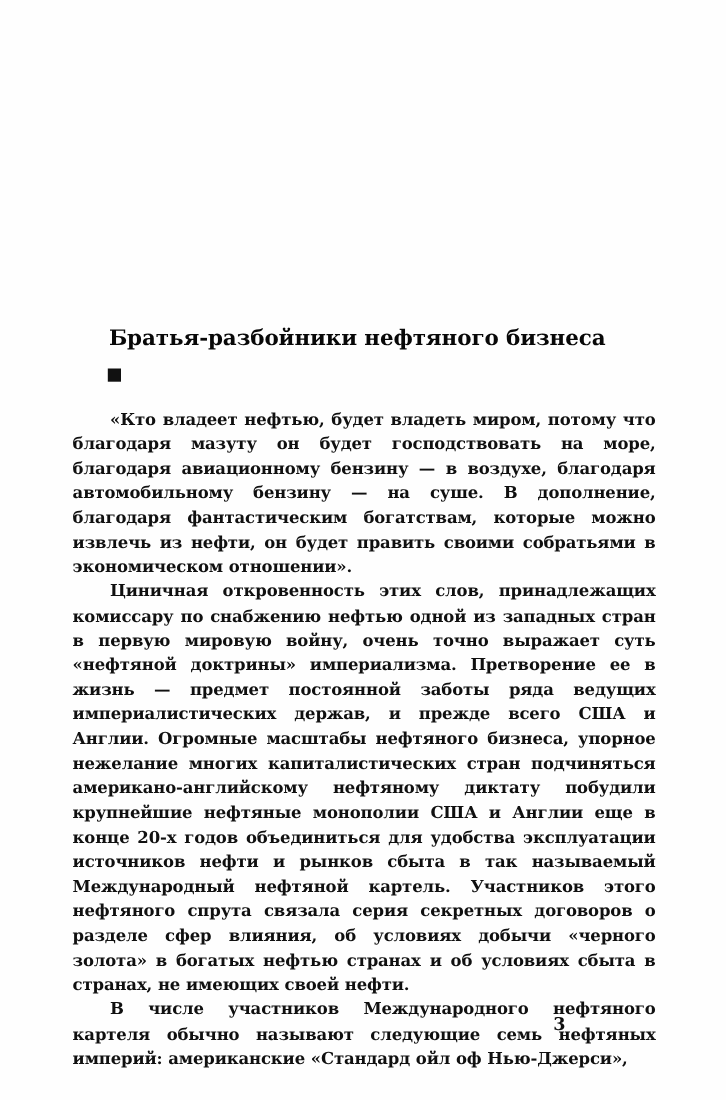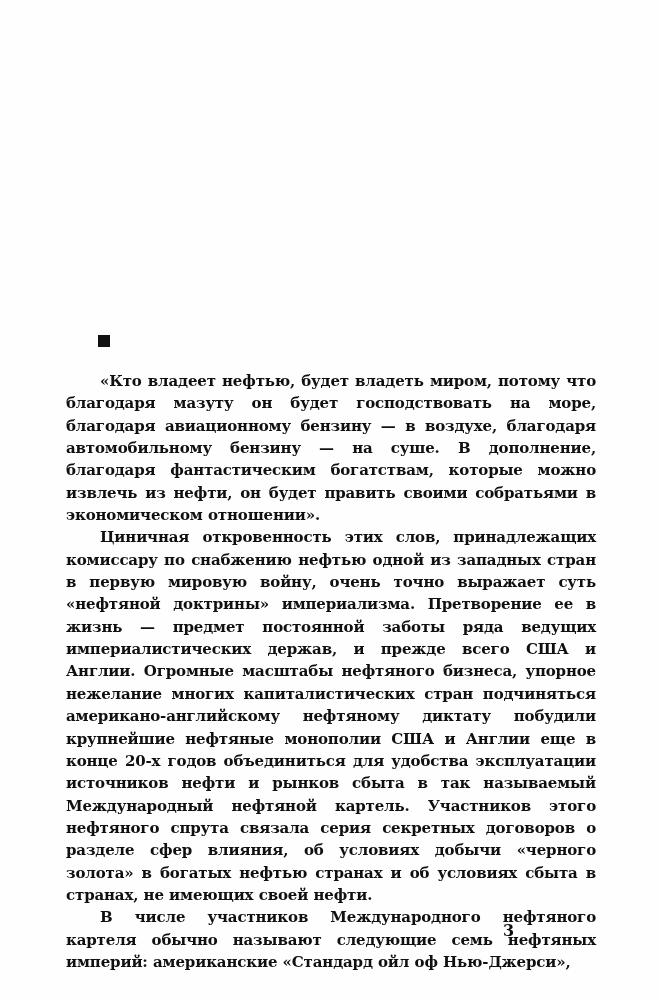--- a/index.html
+++ b/index.html
@@ -87,20 +87,21 @@
     font-weight: 700;
     font-size: 16px;
     color: #0d0d0d;
   }
 </style>
 </head>
 <body>
 
 <div class="page">
 
+  <h1 class="chapter-heading">Братья-разбойники нефтяного бизнеса</h1>
 
   <div class="square-ornament"></div>
 
   <div class="body-column">
     <p class="body-paragraph">«Кто владеет нефтью, будет владеть миром, потому что благодаря мазуту он будет господствовать на море, благодаря авиационному бензину — в воздухе, благодаря автомобильному бензину — на суше. В дополнение, благодаря фантастическим богатствам, которые можно извлечь из нефти, он будет править своими собратьями в экономическом отношении».</p>
     <p class="body-paragraph">Циничная откровенность этих слов, принадлежащих комиссару по снабжению нефтью одной из западных стран в первую мировую войну, очень точно выражает суть «нефтяной доктрины» империализма. Претворение ее в жизнь — предмет постоянной заботы ряда ведущих империалистических держав, и прежде всего США и Англии. Огромные масштабы нефтяного бизнеса, упорное нежелание многих капиталистических стран подчиняться американо-английскому нефтяному диктату побудили крупнейшие нефтяные монополии США и Англии еще в конце 20-х годов объединиться для удобства эксплуатации источников нефти и рынков сбыта в так называемый Международный нефтяной картель. Участников этого нефтяного спрута связала серия секретных договоров о разделе сфер влияния, об условиях добычи «черного золота» в богатых нефтью странах и об условиях сбыта в странах, не имеющих своей нефти.</p>
     <p class="body-paragraph">В числе участников Международного нефтяного картеля обычно называют следующие семь нефтяных империй: американские «Стандард ойл оф Нью-Джерси»,</p>
   </div>
 
   <div class="page-number">3</div>

